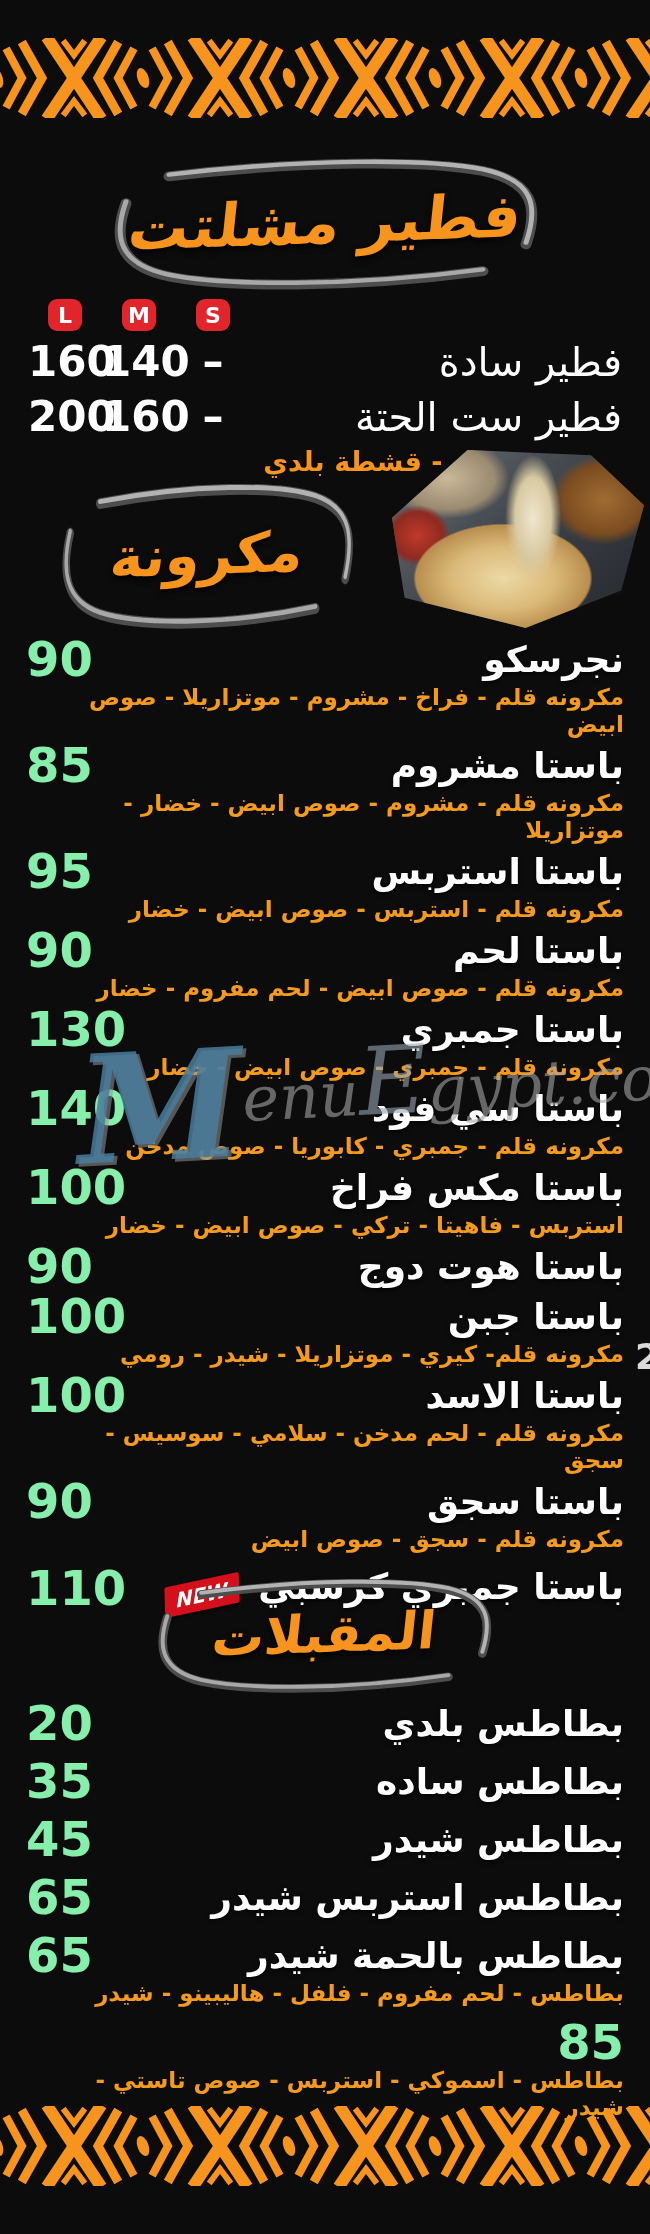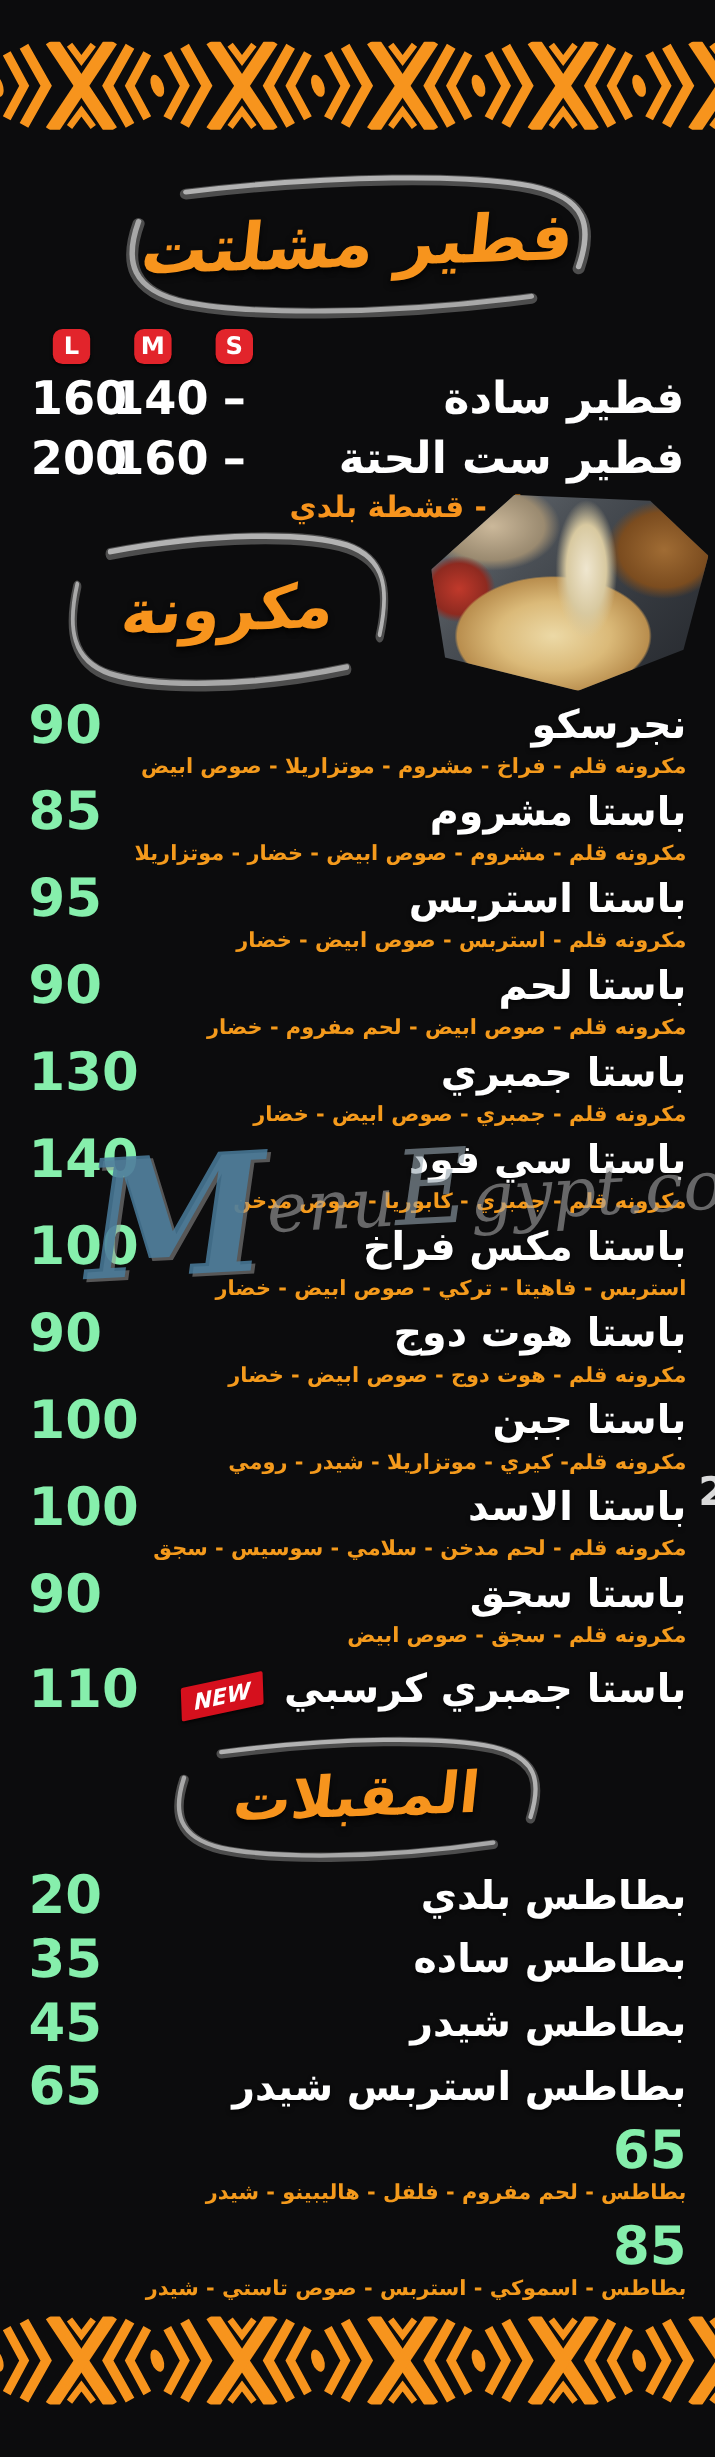--- a/index.html
+++ b/index.html
@@ -30,21 +30,21 @@
   
   #fateer-block{position:absolute;top:296px;left:0;width:650px;}
   #size-badges{display:flex;padding-left:28px;height:38px;align-items:center;}
   .size-cell{width:74px;display:flex;justify-content:center;}
   .size-badge{width:34px;height:32px;background:#e2242b;border-radius:9px;
     color:#fff;font-weight:bold;font-size:22px;display:flex;align-items:center;justify-content:center;
     box-shadow:0 1px 2px rgba(0,0,0,.6);}
   .fateer-row{display:flex;align-items:center;height:55px;}
   .price-cell{width:74px;text-align:center;color:#fff;font-weight:bold;font-size:42px;margin-left:0;}
   .price-cell:first-child{margin-left:28px;}
-  .fateer-name{flex:1;text-align:right;direction:rtl;padding-right:28px;color:#fff;font-weight:bold;font-size:40px;}
+  .fateer-name{flex:1;text-align:right;direction:rtl;padding-right:28px;color:#fff;font-weight:normal;font-size:40px;}
   #fateer-note{margin-top:2px;text-align:right;direction:rtl;padding-right:128px;
     color:#f7941d;font-weight:bold;font-size:27px;}
 
   
   #food-photo{position:absolute;top:450px;left:392px;width:252px;height:178px;
     clip-path:polygon(30% 0,79% 3%,100% 31%,91% 79%,53% 100%,5% 83%,0 38%);
     background:
       radial-gradient(ellipse 40px 90px at 56% 38%, #efe6cf 0%, #d8c9a0 45%, rgba(216,201,160,0) 70%),
       radial-gradient(ellipse 128px 78px at 44% 72%, #ecd9a6 0%, #dbba79 40%, #b98e4e 68%, rgba(185,142,78,0) 70%),
       radial-gradient(ellipse 74px 62px at 84% 28%, #a06c34 0%, #7b4c1f 55%, rgba(123,76,31,0) 72%),
@@ -58,21 +58,21 @@
   #pasta-list{top:636px;}
   #app-list{top:1700px;}
   .menu-item{margin-bottom:4px;}
   #app-list .menu-item{margin-bottom:12px;}
   .item-row{display:flex;justify-content:space-between;align-items:center;direction:rtl;
     padding:0 26px;height:46px;}
   .item-name{color:#fff;font-weight:bold;font-size:36px;white-space:nowrap;
     text-shadow:0 2px 4px rgba(0,0,0,.7);}
   .item-price{color:#86efac;font-weight:bold;font-size:48px;direction:ltr;text-align:center;}
   .item-desc{padding:0 26px;margin-top:2px;text-align:right;direction:rtl;
-    color:#f49a1c;font-weight:bold;font-size:19px;line-height:27px;margin-left:24px;}
+    color:#f49a1c;font-weight:bold;font-size:23px;line-height:27px;margin-left:24px;}
   .menu-item.is-new{margin-top:12px;}
   .new-badge{display:inline-block;direction:ltr;background:#d5101d;color:#fff;
     font-style:italic;font-weight:bold;font-size:20px;padding:3px 12px;margin:0 18px;
     transform:rotate(-12deg) skewX(-10deg);border-radius:2px;
     box-shadow:0 2px 3px rgba(0,0,0,.7);vertical-align:middle;}
 
   
   #watermark{position:absolute;top:1026px;left:76px;transform:rotate(-3deg);
     white-space:nowrap;pointer-events:none;}
   #watermark .wm-m{font-family:"DejaVu Serif",serif;font-style:italic;font-weight:bold;
@@ -217,21 +217,20 @@
           <span><span class="item-name">باستا مكس فراخ</span></span>
           <span class="item-price">100</span>
         </div>
         <div class="item-desc">استربس - فاهيتا - تركي - صوص ابيض - خضار</div>
       </div>
       <div class="menu-item">
         <div class="item-row">
           <span><span class="item-name">باستا هوت دوج</span></span>
           <span class="item-price">90</span>
         </div>
-        <div class="item-desc">مكرونه قلم - هوت دوج - صوص ابيض - خضار</div>
       </div>
       <div class="menu-item">
         <div class="item-row">
           <span><span class="item-name">باستا جبن</span></span>
           <span class="item-price">100</span>
         </div>
         <div class="item-desc">مكرونه قلم- كيري - موتزاريلا - شيدر - رومي</div>
       </div>
       <div class="menu-item">
         <div class="item-row">
@@ -286,20 +285,21 @@
         </div>
       </div>
       <div class="menu-item">
         <div class="item-row">
           <span><span class="item-name">بطاطس استربس شيدر</span></span>
           <span class="item-price">65</span>
         </div>
       </div>
       <div class="menu-item">
         <div class="item-row">
+          <span><span class="item-name">بطاطس بالحمة شيدر</span></span>
           <span class="item-price">65</span>
         </div>
         <div class="item-desc">بطاطس - لحم مفروم - فلفل - هاليبينو - شيدر</div>
       </div>
       <div class="menu-item">
         <div class="item-row">
           <span class="item-price">85</span>
         </div>
         <div class="item-desc">بطاطس - اسموكي - استربس - صوص تاستي - شيدر</div>
       </div>

